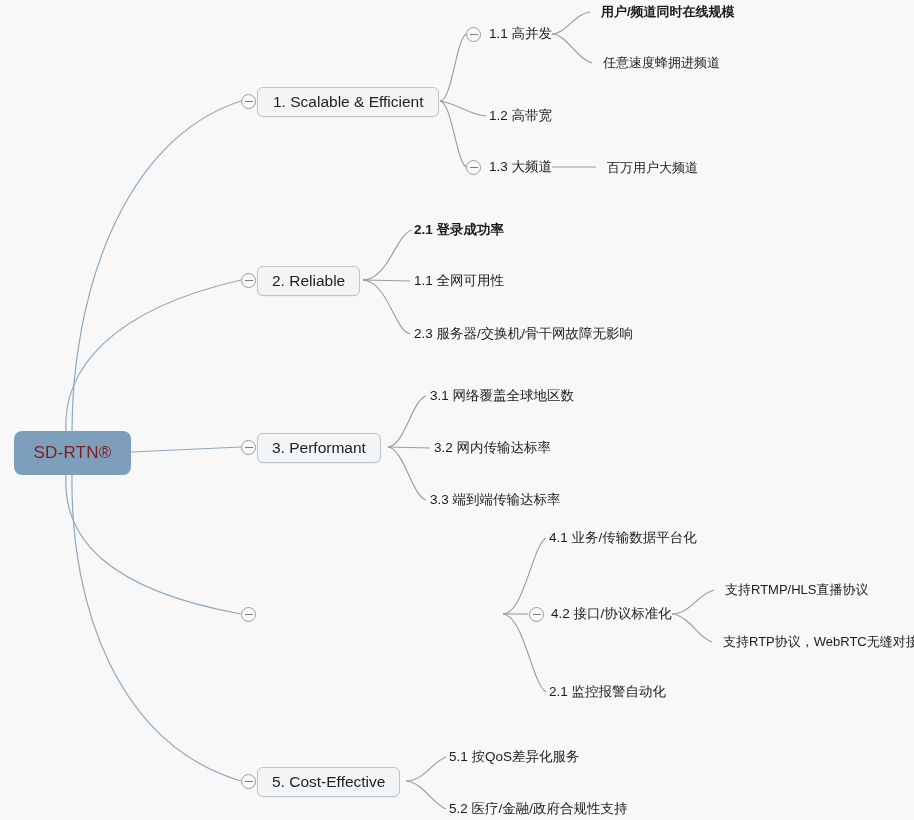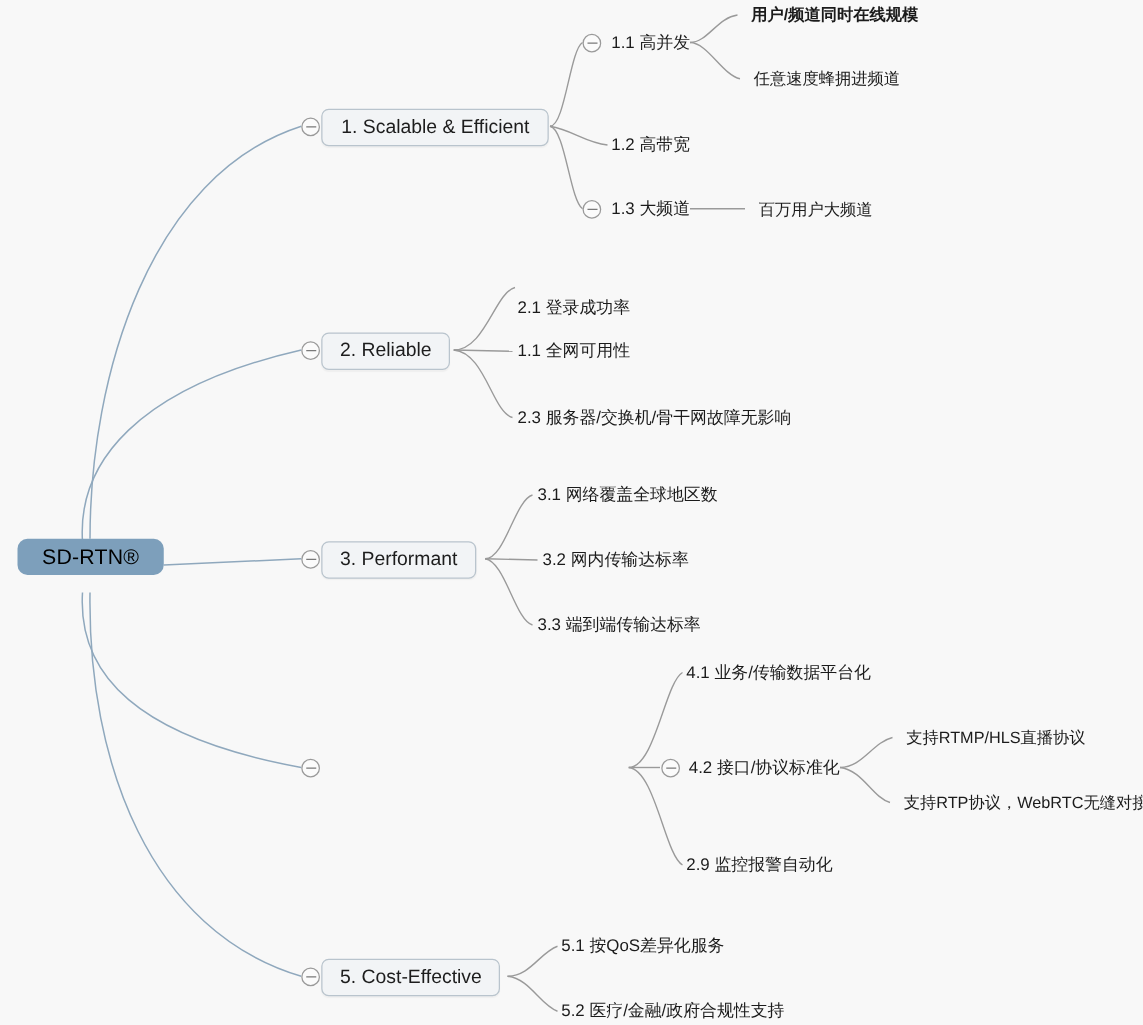--- a/index.html
+++ b/index.html
@@ -26,27 +26,27 @@
   .node {
     position: absolute;
     box-sizing: border-box;
     white-space: nowrap;
   }
   
   .root-node {
     left: 14px;
     top: 431px;
     width: 117px;
-    height: 29px;
+    height: 44px;
     background: #7d9fbb;
     border-radius: 8px;
     display: flex;
     align-items: center;
     justify-content: center;
-    color: #000000;
+    color: #7f1d1d;
     font-size: 17px;
     letter-spacing: 0.2px;
   }
   
   .l1-node {
     height: 30px;
     background: #f2f4f6;
     border: 1px solid #b9c4cd;
     border-radius: 6px;
     display: flex;
@@ -166,21 +166,21 @@
     <span>1.3 大频道</span>
   </div>
   <div class="node l3-node" style="left:607px; top:158px;">
     <span>百万用户大频道</span>
   </div>
 
   <div class="toggle" style="left:241px; top:273px;"></div>
   <div class="node l1-node" style="left:257px; top:266px;">
     <span>2. Reliable</span>
   </div>
-  <div class="node l2-node" style="left:414px; top:236px;">
+  <div class="node l2-node" style="left:414px; top:220px;font-weight:bold;">
     <span>2.1 登录成功率</span>
   </div>
   <div class="node l2-node" style="left:414px; top:271px;">
     <span>1.1 全网可用性</span>
   </div>
   <div class="node l2-node" style="left:414px; top:324px;">
     <span>2.3 服务器/交换机/骨干网故障无影响</span>
   </div>
 
   <div class="toggle" style="left:241px; top:440px;"></div>
@@ -207,21 +207,21 @@
     <span>4.2 接口/协议标准化</span>
   </div>
   <div class="node l3-node" style="left:725px; top:580px;">
     <span>支持RTMP/HLS直播协议</span>
   </div>
   <div class="node l3-node" style="left:723px; top:632px;">
     <span>支持RTP协议，WebRTC无缝对接</span>
   </div>
 
   <div class="node l2-node" style="left:549px; top:682px;">
-    <span>2.9 监控报警自动化</span>
+    <span>2.1 监控报警自动化</span>
   </div>
 
   <div class="toggle" style="left:241px; top:774px;"></div>
   <div class="node l1-node" style="left:257px; top:767px;">
     <span>5. Cost-Effective</span>
   </div>
   <div class="node l2-node" style="left:449px; top:747px;">
     <span>5.1 按QoS差异化服务</span>
   </div>
   <div class="node l2-node" style="left:449px; top:799px;justify-content:flex-end;">

